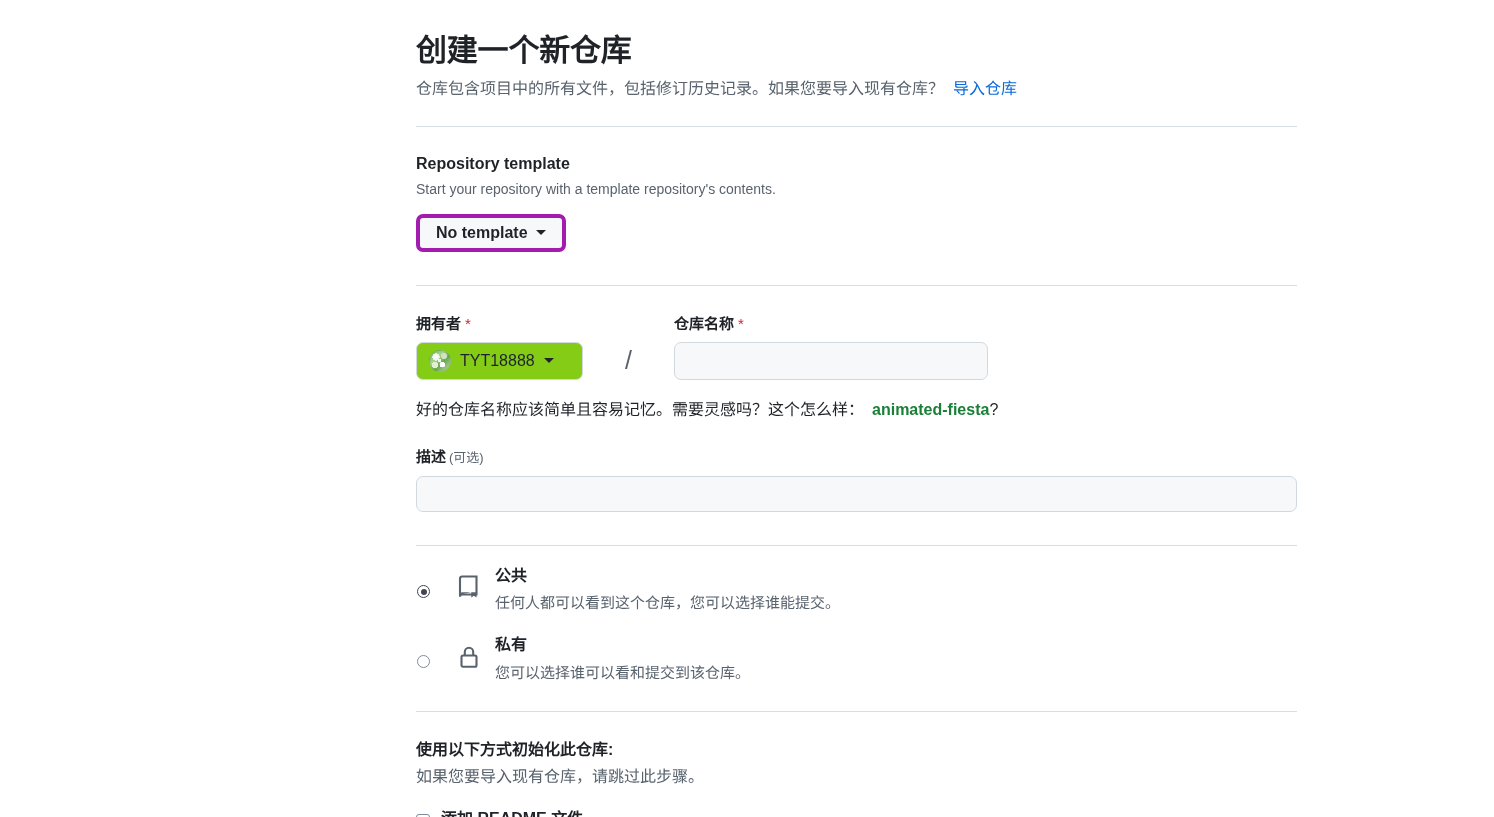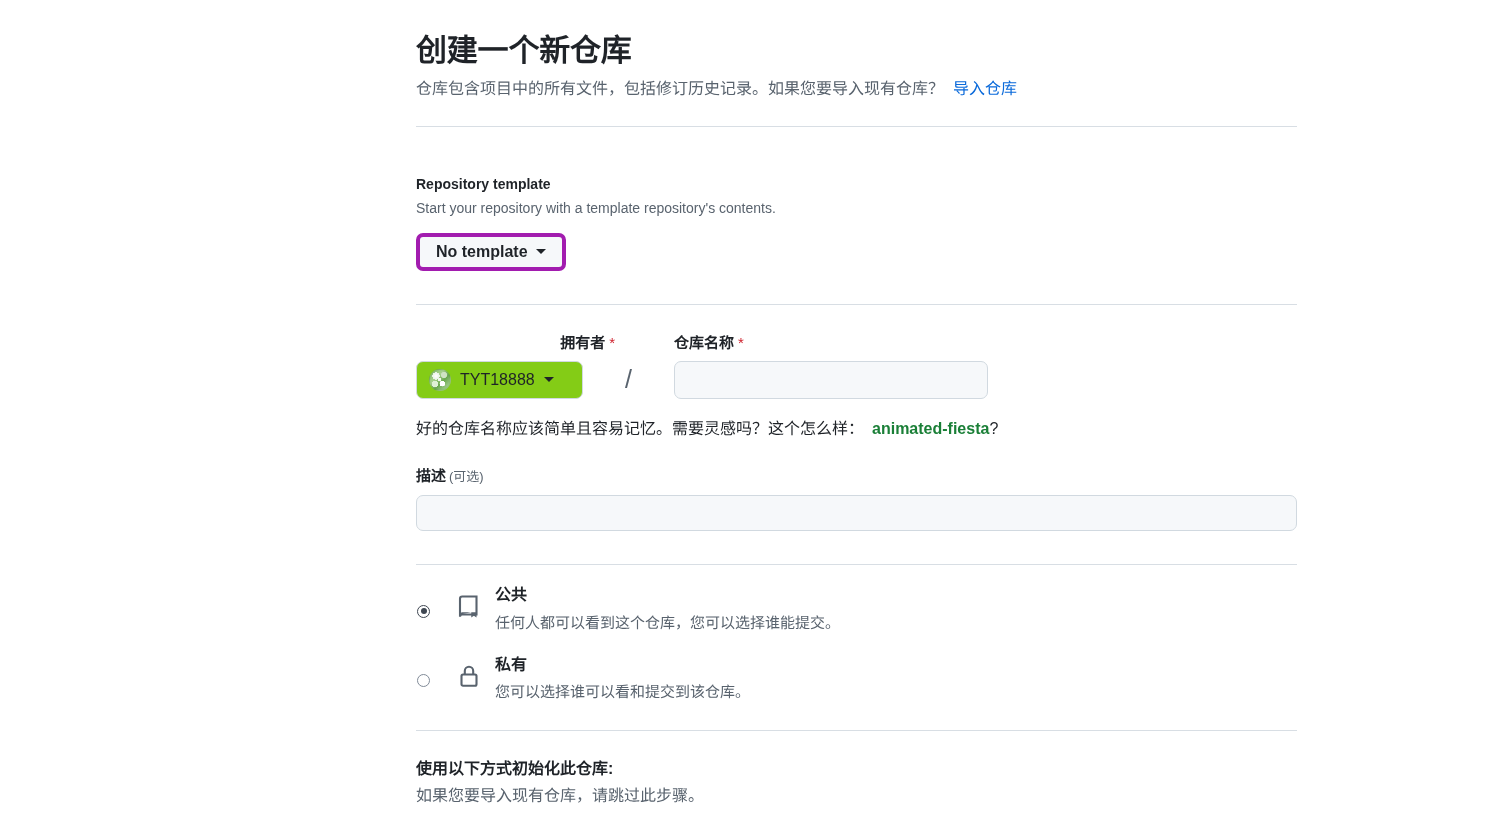--- a/index.html
+++ b/index.html
@@ -59,25 +59,24 @@
     width: 881px;
   }
   .divider-1 { margin-top: 25px; }
   .divider-2 { margin-top: 33px; }
   .divider-3 { margin-top: 33px; }
   .divider-4 { margin-top: 28px; }
 
   
   .section-template { padding-top: 26px; }
   .label-strong {
-    font-size: 14px;
+    font-size: 16px;
     font-weight: 600;
     color: #1f2328;
     line-height: 1.4;
-    margin-top: 22px;
   }
   .label-muted {
     font-size: 14px;
     color: #59636e;
     line-height: 1.5;
     margin-top: 3px;
   }
 
   .btn-template {
     margin-top: 14px;
@@ -104,21 +103,21 @@
     display: inline-block;
   }
 
   
   .section-owner { padding-top: 26px; }
   .field-row {
     display: flex;
     align-items: flex-end;
     gap: 0;
   }
-  .field-owner { width: 199px; text-align: right; }
+  .field-owner { width: 199px; }
   .field-name  { width: 314px; margin-left: 32px; }
 
   .field-label {
     font-size: 15px;
     font-weight: 600;
     color: #1f2328;
     margin-bottom: 9px;
     display: block;
   }
   .req { color: #cf222e; font-weight: 400; margin-left: 4px; }

